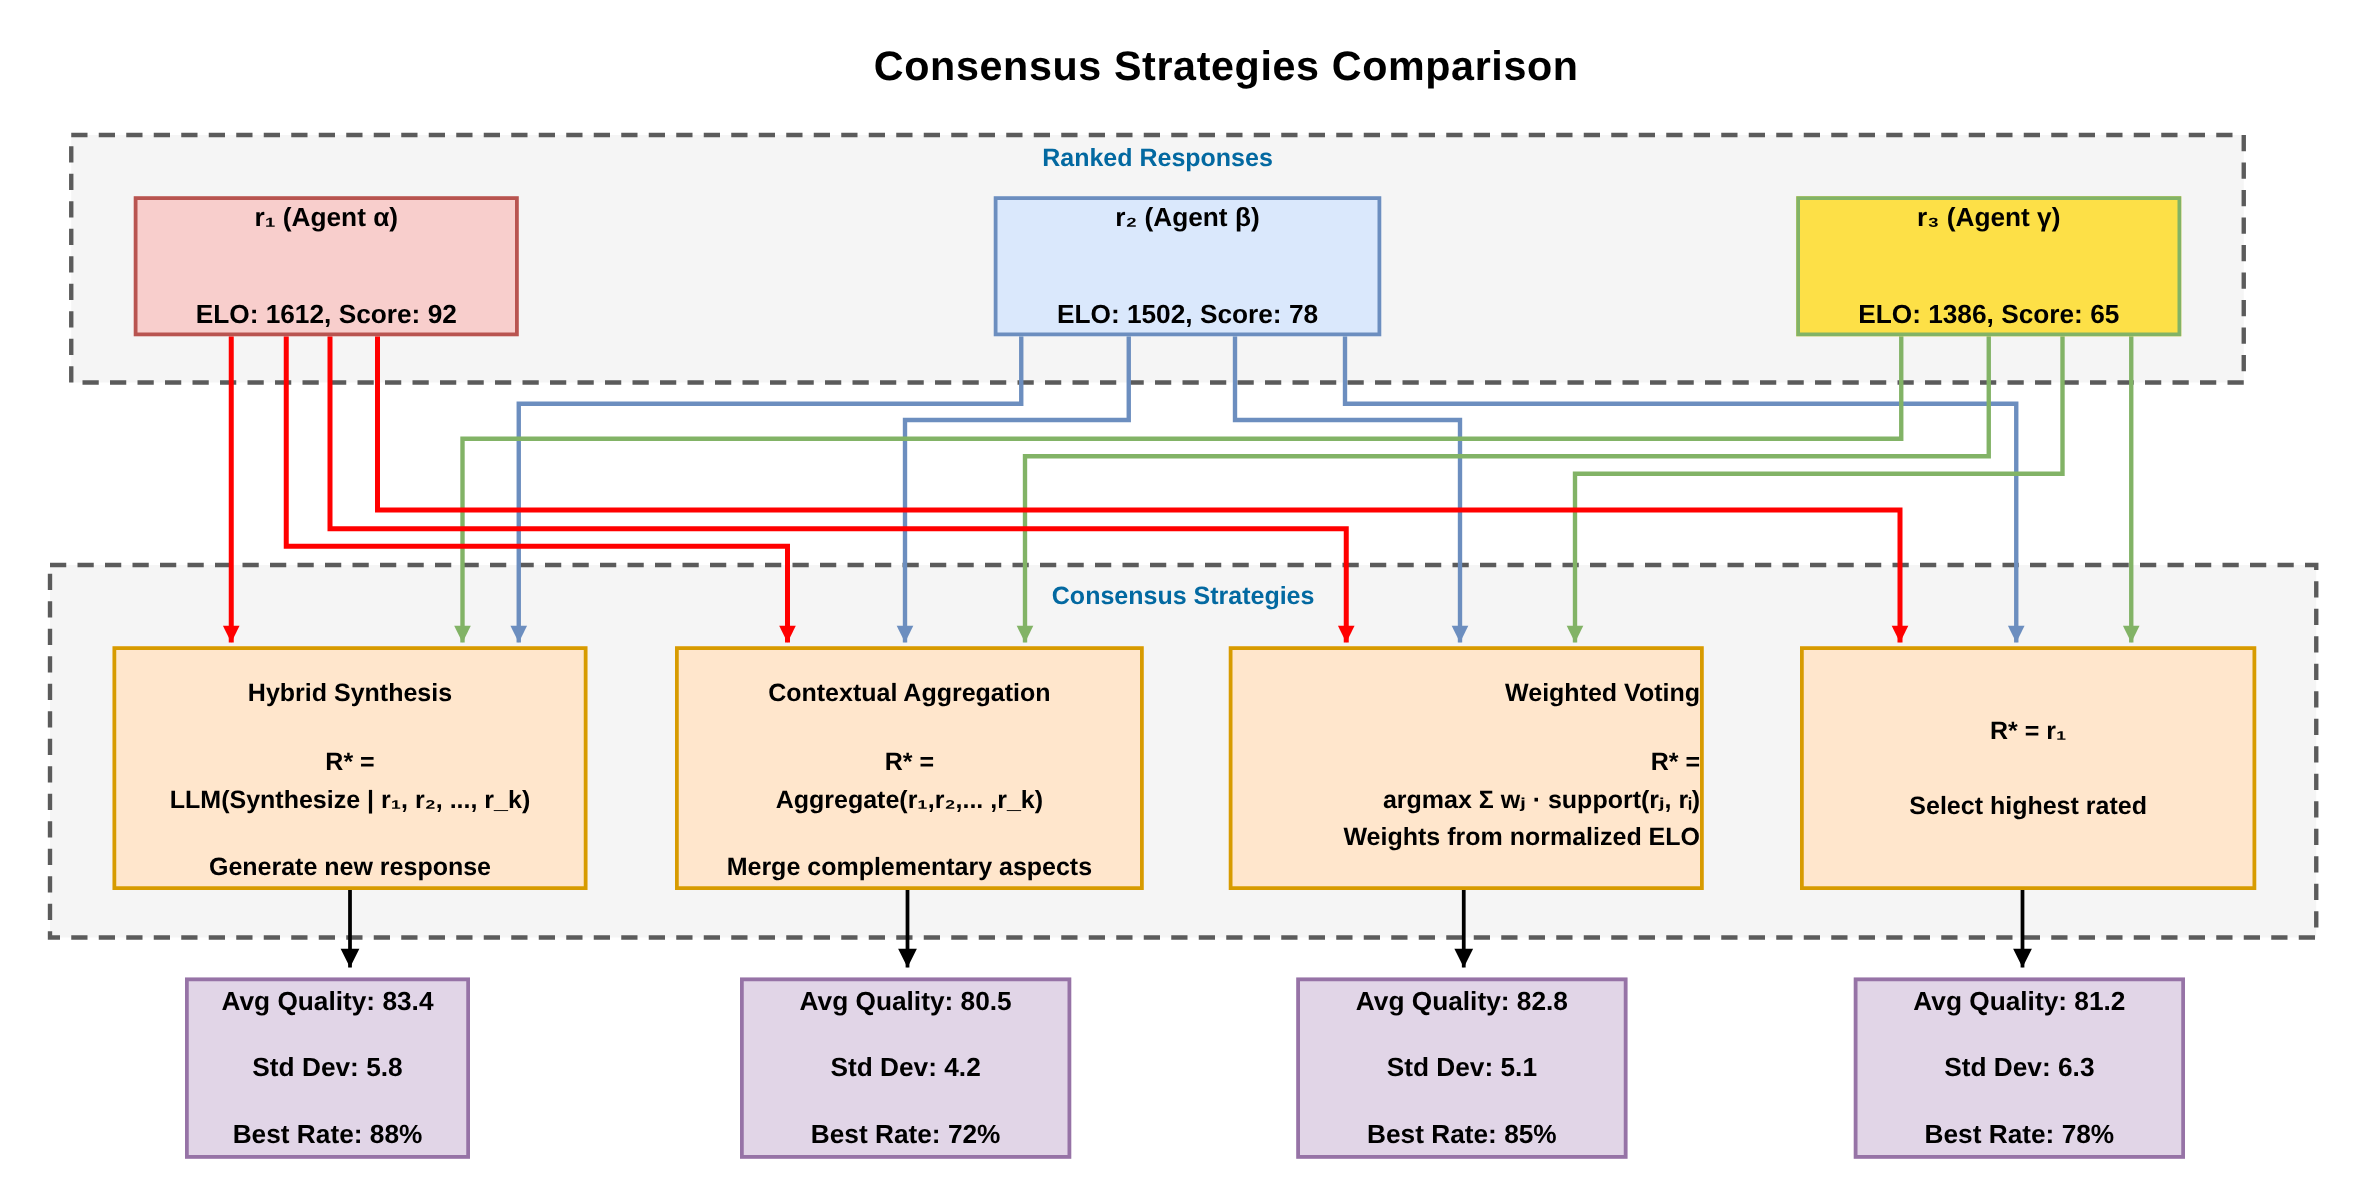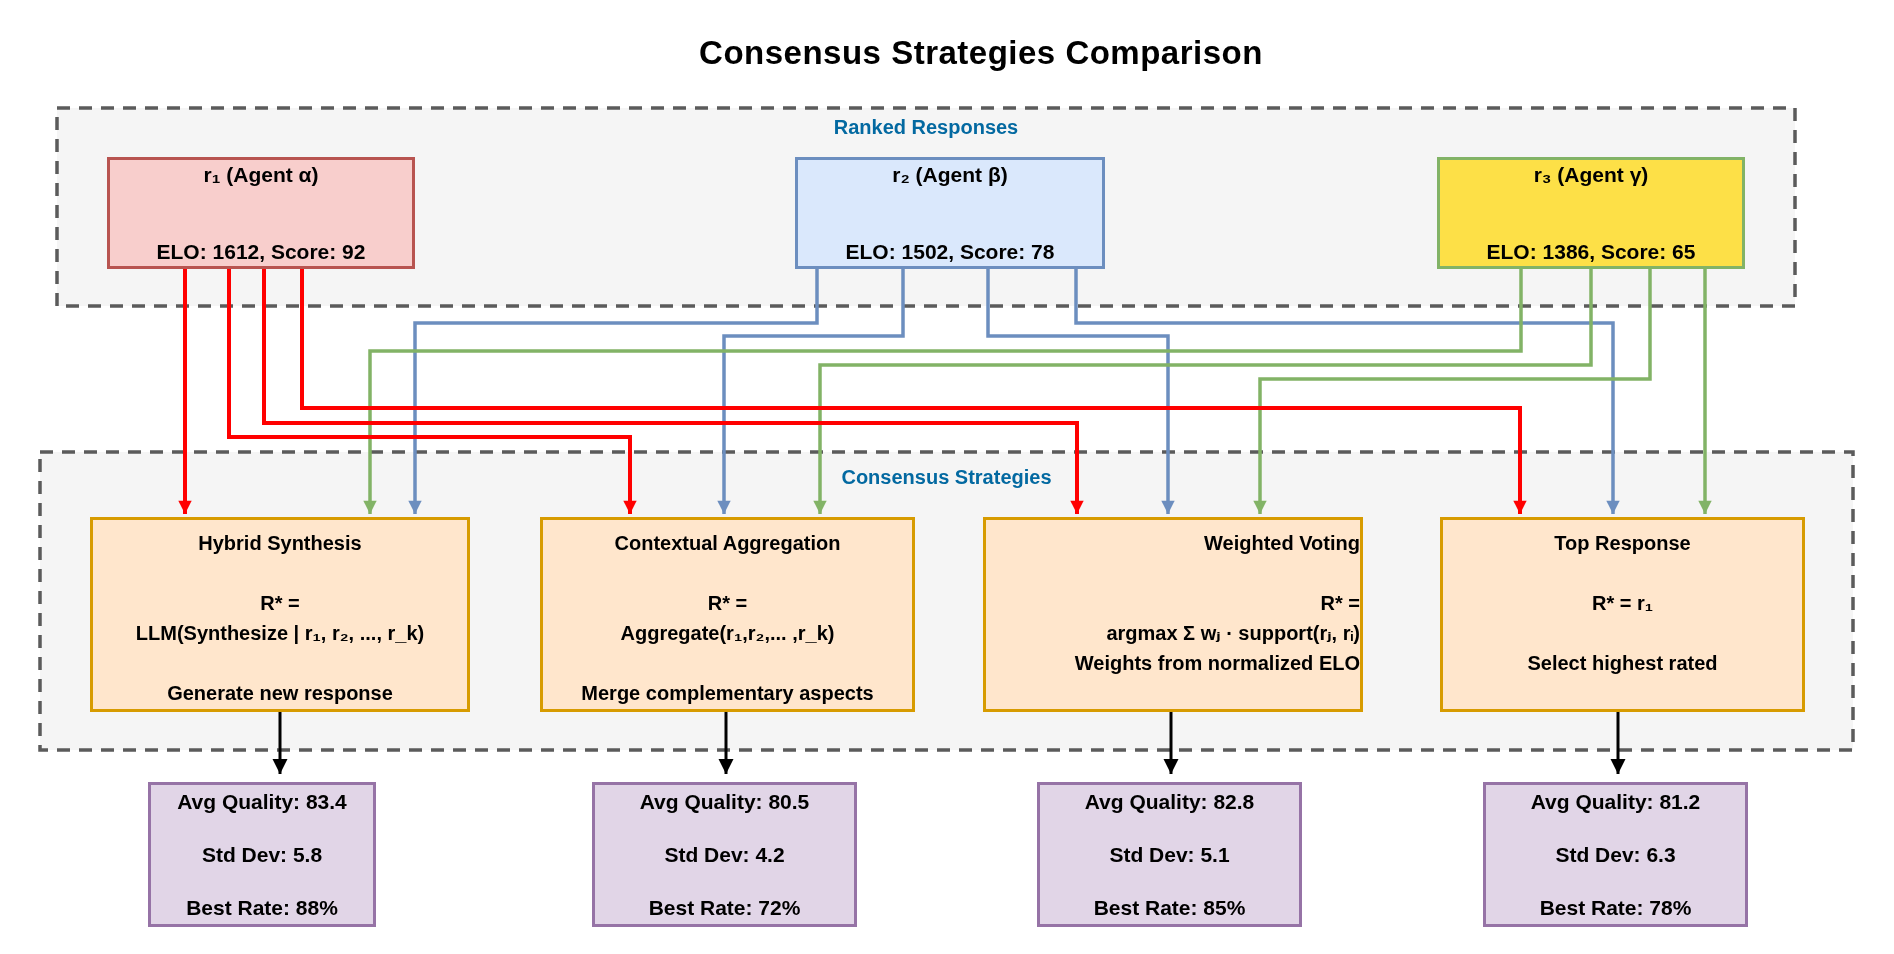--- a/index.html
+++ b/index.html
@@ -9,21 +9,21 @@
   .title{position:absolute;left:0;top:34px;width:100%;text-align:center;
          font-size:33px;letter-spacing:.5px;z-index:1;padding-left:34px;}
   .clabel{position:absolute;text-align:center;font-size:20px;color:#0369a1;z-index:3;}
   .box{position:absolute;display:flex;flex-direction:column;align-items:center;justify-content:space-between;
        text-align:center;z-index:3;box-sizing:border-box;}
   .agent{top:157px;height:112px;border:3px solid;font-size:21px;line-height:29px;}
   .agent-red{background:#F8CECC;border-color:#B85450;}
   .agent-blue{background:#DAE8FC;border-color:#6C8EBF;}
   .agent-green{background:#fde047;border-color:#82B366;}
   .sbox{top:517px;height:195px;border:3px solid #D79B00;background:#FFE6CC;
-        justify-content:flex-start;padding-top:8px;font-size:20px;}
+        justify-content:flex-start;padding-top:20px;font-size:20px;}
   .sline{height:30px;line-height:30px;width:100%;}
   .rbox{top:782px;height:145px;border:3px solid #9673A6;background:#E1D5E7;font-size:21px;}
   .rline{height:33px;line-height:33px;width:100%;}
 </style>
 </head>
 <body>
 
 <div id="canvas">
 
   <div class="title">Consensus Strategies Comparison</div>
@@ -110,21 +110,20 @@
   </div>
   <div class="box sbox" style="left:983px;width:380px;text-align:right;">
     <div class="sline">Weighted Voting</div>
     <div class="sline"></div>
     <div class="sline">R* =</div>
     <div class="sline">argmax Σ wⱼ · support(rⱼ, rᵢ)</div>
     <div class="sline">Weights from normalized ELO</div>
     <div class="sline"></div>
   </div>
   <div class="box sbox" style="left:1440px;width:365px;">
-    <div class="sline">Top Response</div>
     <div class="sline"></div>
     <div class="sline">R* = r₁</div>
     <div class="sline"></div>
     <div class="sline">Select highest rated</div>
     <div class="sline"></div>
   </div>
 
   <div class="box rbox" style="left:148px;width:228px;">
     <div class="rline">Avg Quality: 83.4</div>
     <div class="rline">Std Dev: 5.8</div>

